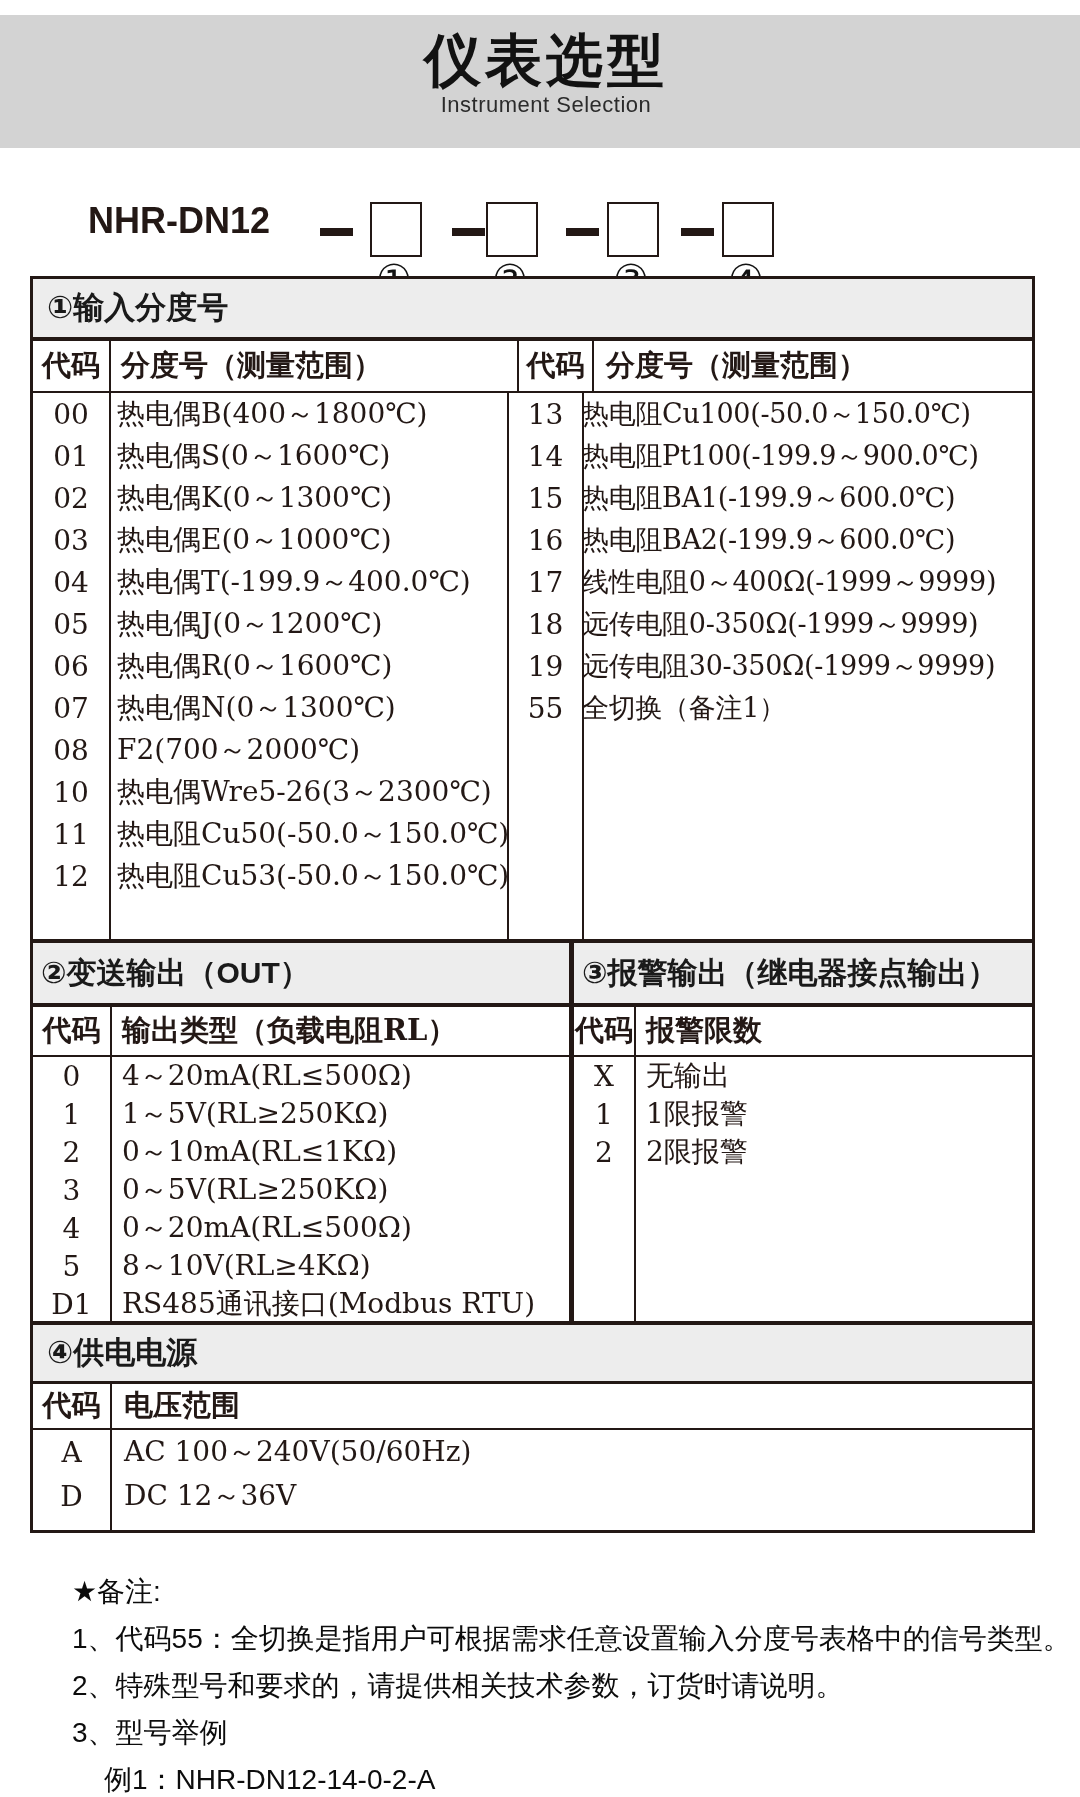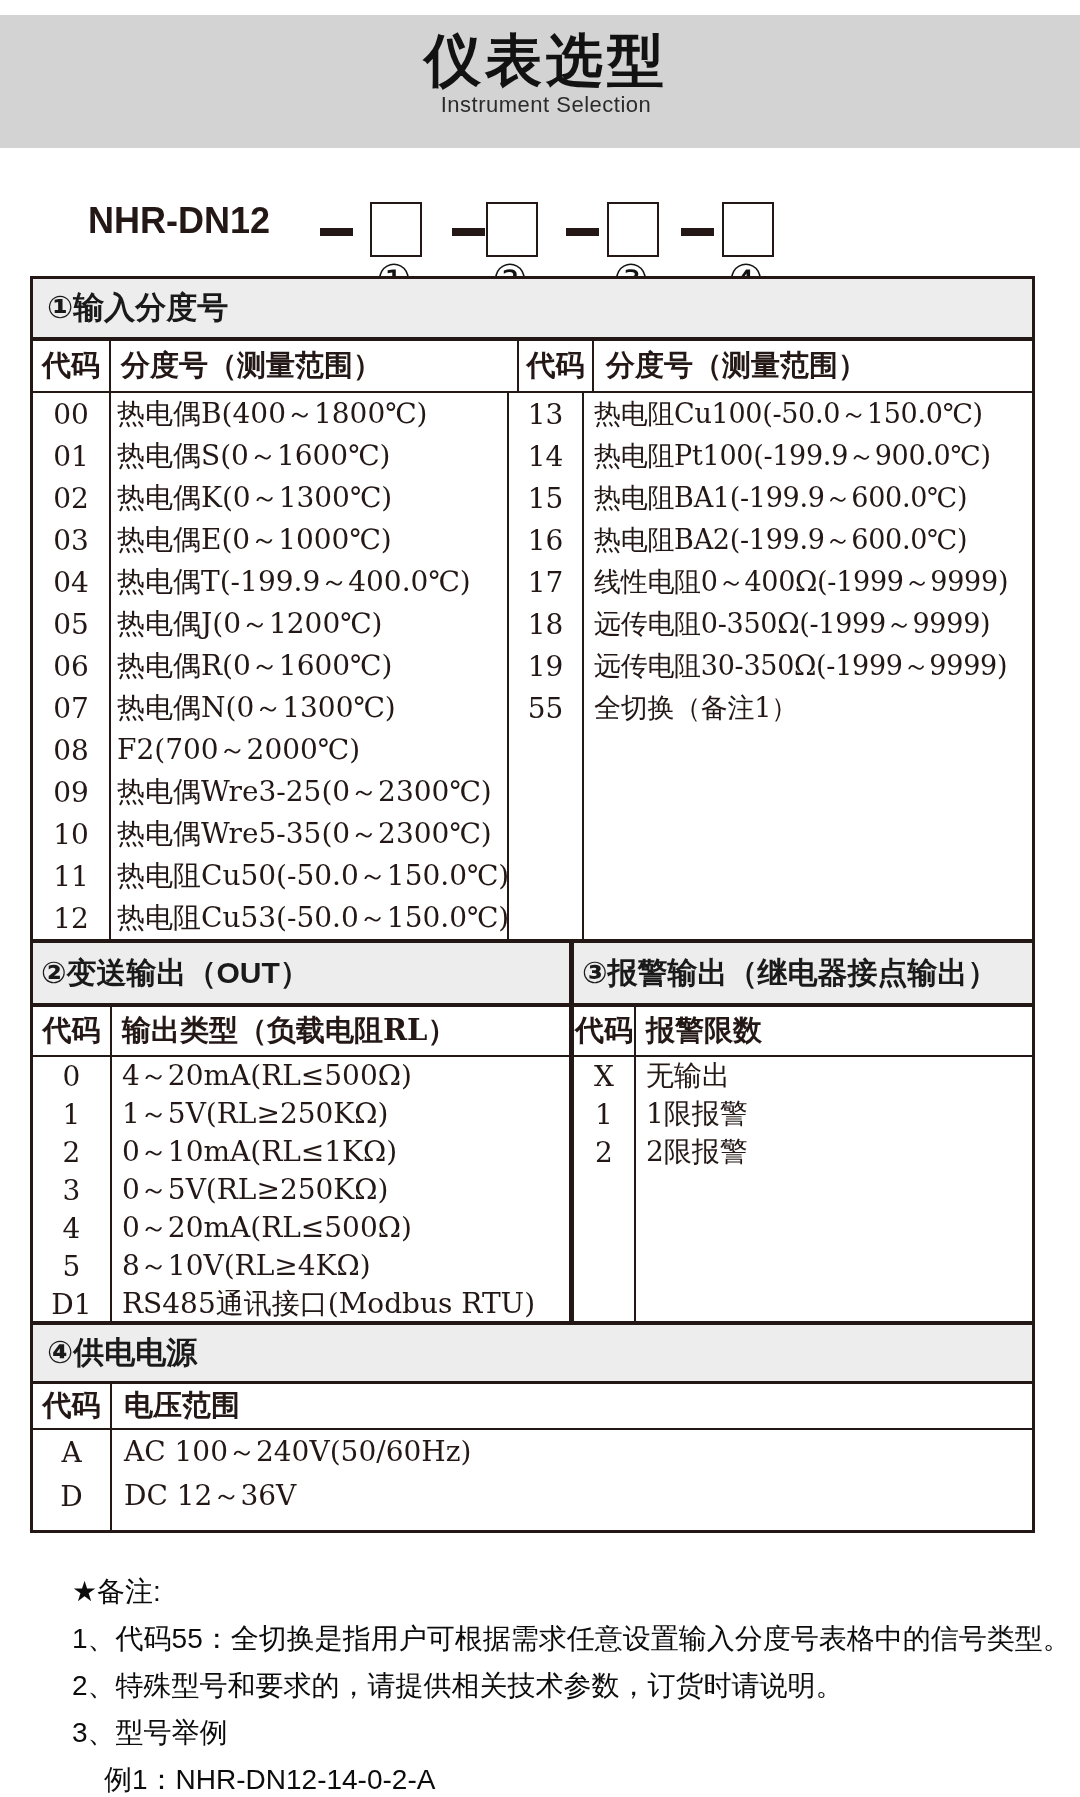--- a/index.html
+++ b/index.html
@@ -30,21 +30,21 @@
   .sec1-body{position:relative;height:546px;}
   .half-left{position:absolute;left:0;top:0;bottom:0;width:474px;border-right:2px solid #231815;}
   .half-right{position:absolute;left:476px;right:0;top:0;bottom:0;}
   .vline{position:absolute;top:0;bottom:0;width:2px;background:#231815;}
   .row{display:flex;align-items:center;font-size:28px;white-space:nowrap;}
   .sec1-body .row{height:42px;}
   .row .code{text-align:center;flex:none;}
   .half-left .row .code{width:76px;}
   .half-left .row .lbl{padding-left:8px;overflow:hidden;}
   .half-right .row .code{width:73px;}
-  .half-right .row .lbl{padding-left:12px;overflow:hidden;font-size:27px;letter-spacing:-0.3px;}
+  .half-right .row .lbl{overflow:hidden;font-size:27px;letter-spacing:-0.3px;}
   
   .sec23{display:flex;border-top:4px solid #231815;}
   .panel2{width:536px;border-right:5px solid #231815;}
   .panel3{flex:1;}
   .panel-hdr{height:60px;background:#ededed;border-bottom:4px solid #231815;display:flex;align-items:center;
              padding-left:8px;font-size:30px;font-weight:bold;color:#1a1a1a;white-space:nowrap;overflow:hidden;}
   .panel-colhdr{display:flex;height:48px;border-bottom:2px solid #231815;font-weight:bold;font-size:29px;align-items:center;}
   .panel2 .panel-colhdr .code{width:77px;border-right:2px solid #231815;align-self:stretch;display:flex;align-items:center;justify-content:center;}
   .panel3 .panel-colhdr .code{width:60px;border-right:2px solid #231815;align-self:stretch;display:flex;align-items:center;justify-content:center;}
   .panel-colhdr .lbl{flex:1;padding-left:10px;white-space:nowrap;overflow:hidden;}
@@ -141,28 +141,24 @@
         <div class="row">
           <div class="code">07</div>
           <div class="lbl">热电偶N(0～1300℃)</div>
         </div>
 
         <div class="row">
           <div class="code">08</div>
           <div class="lbl">F2(700～2000℃)</div>
         </div>
 
-        <div class="row">
-          <div class="code">09</div>
-          <div class="lbl">热电偶Wre3-25(0～2300℃)</div>
-        </div>
 
         <div class="row">
           <div class="code">10</div>
-          <div class="lbl">热电偶Wre5-35(0～2300℃)</div>
+          <div class="lbl">热电偶Wre5-26(3～2300℃)</div>
         </div>
 
         <div class="row">
           <div class="code">11</div>
           <div class="lbl">热电阻Cu50(-50.0～150.0℃)</div>
         </div>
 
         <div class="row">
           <div class="code">12</div>
           <div class="lbl">热电阻Cu53(-50.0～150.0℃)</div>

